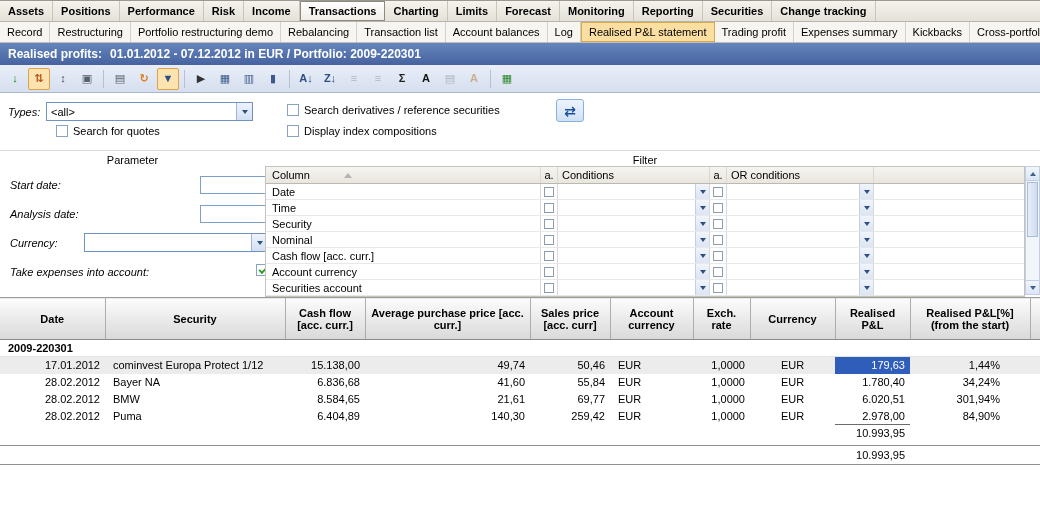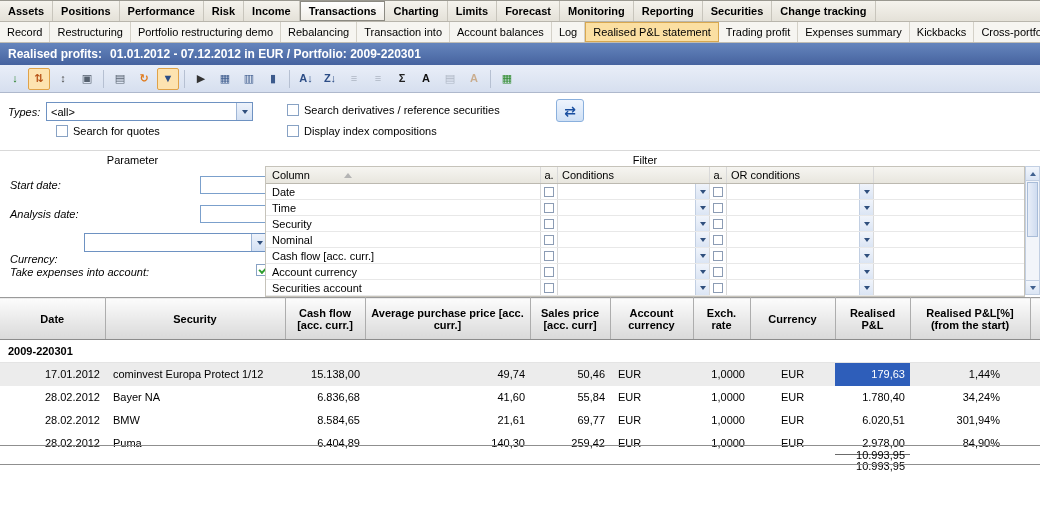--- a/index.html
+++ b/index.html
@@ -94,21 +94,21 @@
               border-top:4px solid #41618f; }
   .vs-thumb { position:absolute; top:15px; left:1px; right:1px; height:55px;
               background:linear-gradient(90deg,#e8eef8,#cfdcf0); border:1px solid #a8bcd8; }
 
   
   .dtable { position:absolute; top:297px; left:0; width:1040px; border-collapse:collapse;
             table-layout:fixed; font-size:11px; }
   .dtable th { height:42px; background:linear-gradient(#fcfcfc,#d9d9d9); border-right:1px solid #adadad;
                border-bottom:1px solid #8c8c8c; border-top:1px solid #9a9a9a; font-weight:bold;
                font-size:11px; line-height:12px; text-align:center; vertical-align:middle; padding:2px 3px; }
-  .dtable td { height:23px; padding:0; white-space:nowrap; overflow:hidden; }
+  .dtable td { height:17px; padding:0; white-space:nowrap; overflow:hidden; }
   .dtable .num { text-align:right; padding-right:5px; }
   .dtable .txt { text-align:left; padding-left:8px; }
   .dtable .ctr { text-align:center; }
   .dtable .pct { padding-right:30px; }
   .dtable tr.grow td { font-weight:bold; padding-left:8px; border-bottom:1px solid #e4e4e4; }
   .dtable tbody tr.active { background:#ececec; }
   .dtable tbody tr.active td.pl { background:#2e5eba; color:#fff; }
   .dtable td.sum { border-top:1px solid #6b6b6b; }
   .grandtotal { position:absolute; top:445px; left:0; width:1040px; height:20px;
                 border-top:1px solid #8f8f8f; border-bottom:1px solid #8f8f8f; }
@@ -133,21 +133,21 @@
       <div class="mitem">Reporting</div>
       <div class="mitem">Securities</div>
       <div class="mitem">Change tracking</div>
   </div>
 
   <div class="subtabs">
     <div class="stab">Record</div>
       <div class="stab">Restructuring</div>
       <div class="stab">Portfolio restructuring demo</div>
       <div class="stab">Rebalancing</div>
-      <div class="stab">Transaction into</div>
+      <div class="stab">Transaction list</div>
       <div class="stab">Account balances</div>
       <div class="stab">Log</div>
       <div class="stab active">Realised P&amp;L statement</div>
       <div class="stab">Trading profit</div>
       <div class="stab">Expenses summary</div>
       <div class="stab">Kickbacks</div>
       <div class="stab">Cross-portfolio</div>
   </div>
 
   <div class="titlebar">
@@ -256,21 +256,21 @@
   </div>
 
   <div class="parampanel">
     <div class="sectitle" style="left:265px;width:760px;">Filter</div>
     <div class="sectitle" style="left:0;width:265px;">Parameter</div>
 
     <span class="flabel" style="left:10px;top:28px;">Start date:</span>
     <input class="pinput" style="left: 200px; top: 25px;" value="">
     <span class="flabel" style="left:10px;top:57px;">Analysis date:</span>
     <input class="pinput" style="left: 200px; top: 54px;" value="">
-    <span class="flabel" style="left:10px;top:102px;">Currency:</span>
+    <span class="flabel" style="left:10px;top:86px;">Currency:</span>
     <div class="combo" style="left:84px;top:82px;width:184px;height:19px;">
       <span class="val"></span>
       <span class="cbtn">
           <span class="tri-down"></span>
         </span>
     </div>
     <span class="flabel" style="left:10px;top:115px;">Take expenses into account:</span>
     <span class="cb checked" style="position:absolute;left:256px;top:113px;"></span>
 
     <div class="fgrid">

